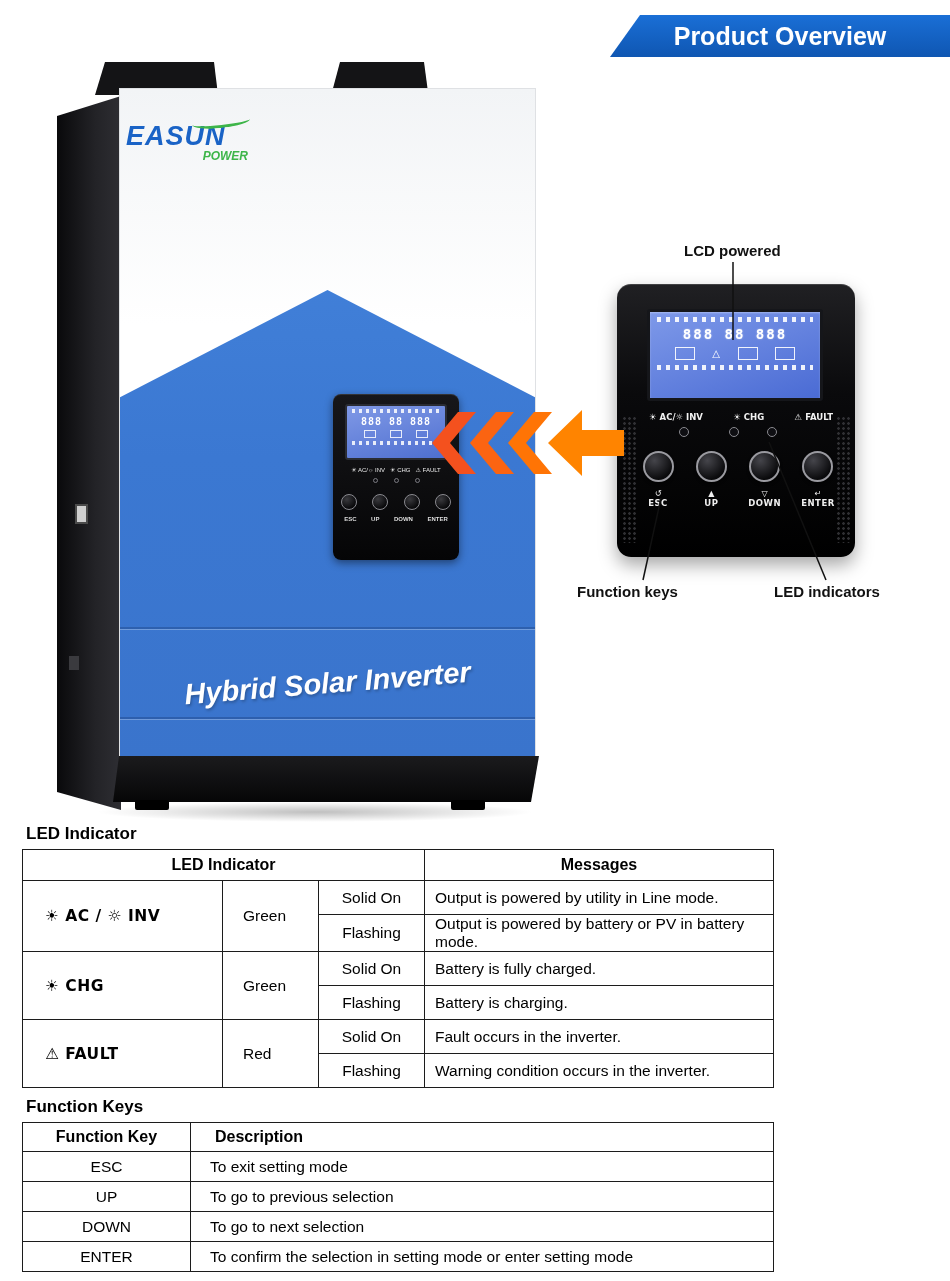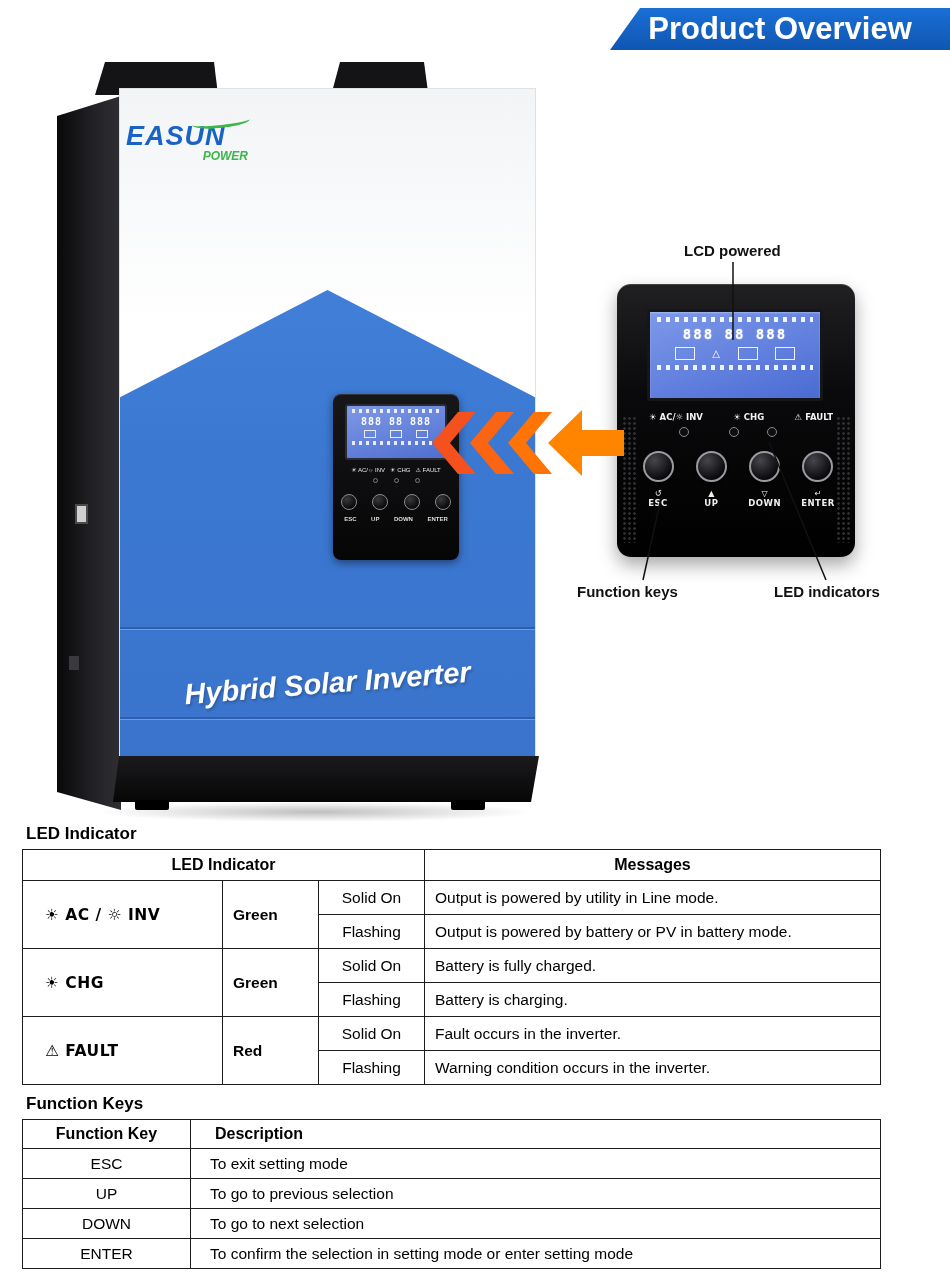--- a/index.html
+++ b/index.html
@@ -4,25 +4,25 @@
 <style>
   * { box-sizing: border-box; margin: 0; padding: 0; }
   html,body { background:#fff; }
   .page {
     position: relative; width: 950px; height: 1281px; background: #fff;
     font-family: "Liberation Sans", "DejaVu Sans", sans-serif; overflow: hidden;
   }
 
   
   .banner {
-    position: absolute; left: 610px; top: 8px; width: 340px; height: 42px;
+    position: absolute; left: 610px; top: 15px; width: 340px; height: 42px;
     background: linear-gradient(180deg,#1a6fd6,#0f56b2);
     clip-path: polygon(30px 0, 100% 0, 100% 100%, 0 100%);
     display: flex; align-items: center; justify-content: center;
-    color: #fff; font-size: 31px; font-weight: bold;
+    color: #fff; font-size: 25px; font-weight: bold;
   }
 
   
   .inverter { position: absolute; left: 55px; top: 58px; width: 480px; height: 752px; }
   .bracket { position: absolute; background: #141416; }
   .bracket-1 { left: 40px; top: 4px; width: 123px; height: 33px; clip-path: polygon(10px 0, calc(100% - 4px) 0, 100% 100%, 0 100%); }
   .bracket-2 { left: 277px; top: 4px; width: 96px; height: 30px; clip-path: polygon(8px 0, calc(100% - 4px) 0, 100% 100%, 0 100%); }
   .side {
     position: absolute; left: 2px; top: 38px; width: 64px; height: 714px;
     background: linear-gradient(90deg,#09090b,#232327 60%,#2e2e33);
@@ -105,29 +105,29 @@
 
   
   .arrows-svg { position: absolute; left: 424px; top: 404px; }
   .lines-svg { position: absolute; left: 0; top: 0; pointer-events: none; }
   .callout { position: absolute; font-size: 15px; font-weight: bold; color: #111; white-space: nowrap; }
   .callout-lcd { left: 684px; top: 242px; }
   .callout-fk { left: 577px; top: 583px; }
   .callout-led { left: 774px; top: 583px; }
 
   
-  .tables { position: absolute; left: 22px; top: 824px; width: 859px; }
+  .tables { position: absolute; left: 22px; top: 824px; width: 752px; }
   .sec-heading { font-size: 17px; font-weight: bold; color: #000; margin: 0 0 5px 4px; }
   .sec-heading-2 { margin-top: 9px; }
   table { width: 100%; border-collapse: collapse; table-layout: fixed; }
   th, td { border: 1.6px solid #1c1c1c; color: #000; }
   .led-table th { height: 31px; font-size: 16px; font-weight: bold; text-align: center; }
   .led-table td { height: 34px; font-size: 15.5px; }
   .cell-ind { font-family: "DejaVu Sans", "Liberation Sans", sans-serif; font-weight: bold; font-size: 18px; padding-left: 22px; letter-spacing: .5px; }
-  .cell-color { padding-left: 10px; font-weight: bold; }
+  .cell-color { padding-left: 20px; }
   .cell-state { text-align: center; }
   .cell-msg { padding-left: 10px; }
   .fk-table th { height: 29px; font-size: 16px; font-weight: bold; }
   .fk-table .th-key { text-align: center; }
   .fk-table .th-desc { text-align: left; padding-left: 24px; }
   .fk-table td { height: 30px; font-size: 15.5px; }
   .cell-key { text-align: center; }
   .cell-desc { padding-left: 19px; }
 </style>
 </head>

